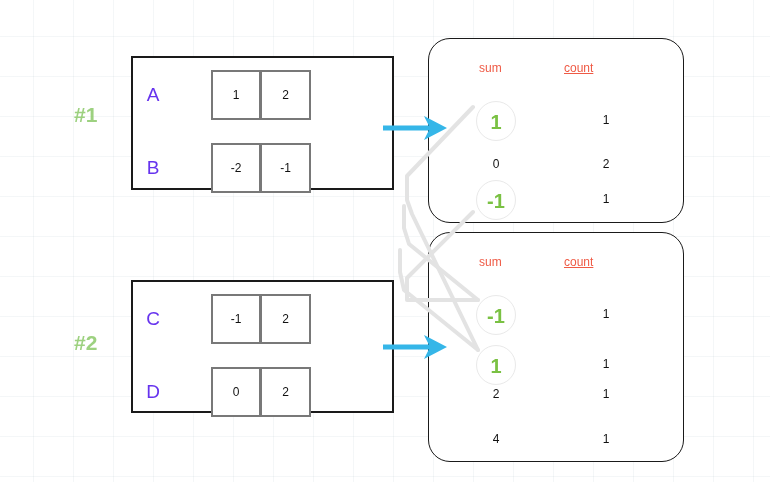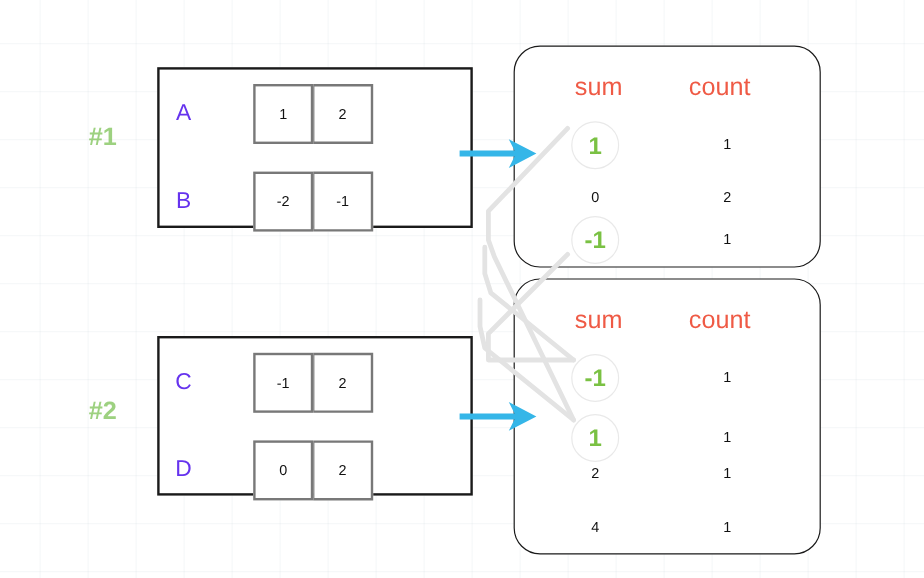--- a/index.html
+++ b/index.html
@@ -84,25 +84,25 @@
     border-radius: 22px;
     background: #ffffff;
     box-sizing: border-box;
   }
   #agg-panel-1 { left: 428px; top: 38px; width: 256px; height: 185px; }
   #agg-panel-2 { left: 428px; top: 232px; width: 256px; height: 230px; }
 
   .agg-header {
     position: absolute;
     color: #ef5a45;
-    font-size: 21px;
+    font-size: 12px;
     user-select: none;
   }
   .col-sum  { left: 50px; }
-  .col-count{ left: 145px; }
+  .col-count{ left: 135px; text-decoration: underline; }
 
   .agg-cell {
     position: absolute;
     font-size: 12px;
     color: #111111;
     text-align: center;
     width: 44px;
     user-select: none;
   }
   .agg-cell.sum-col   { left: 45px; }

